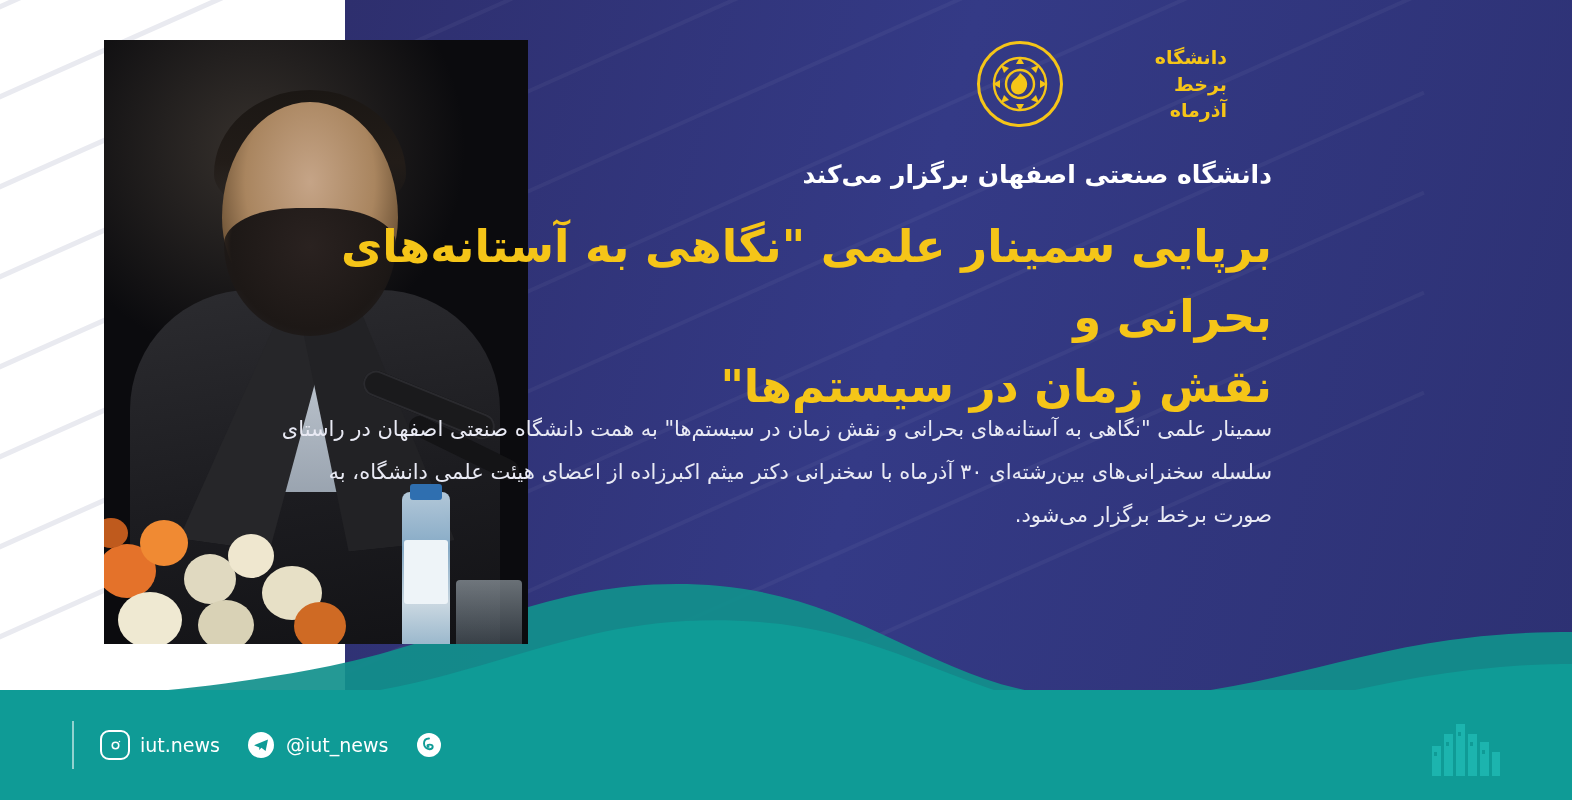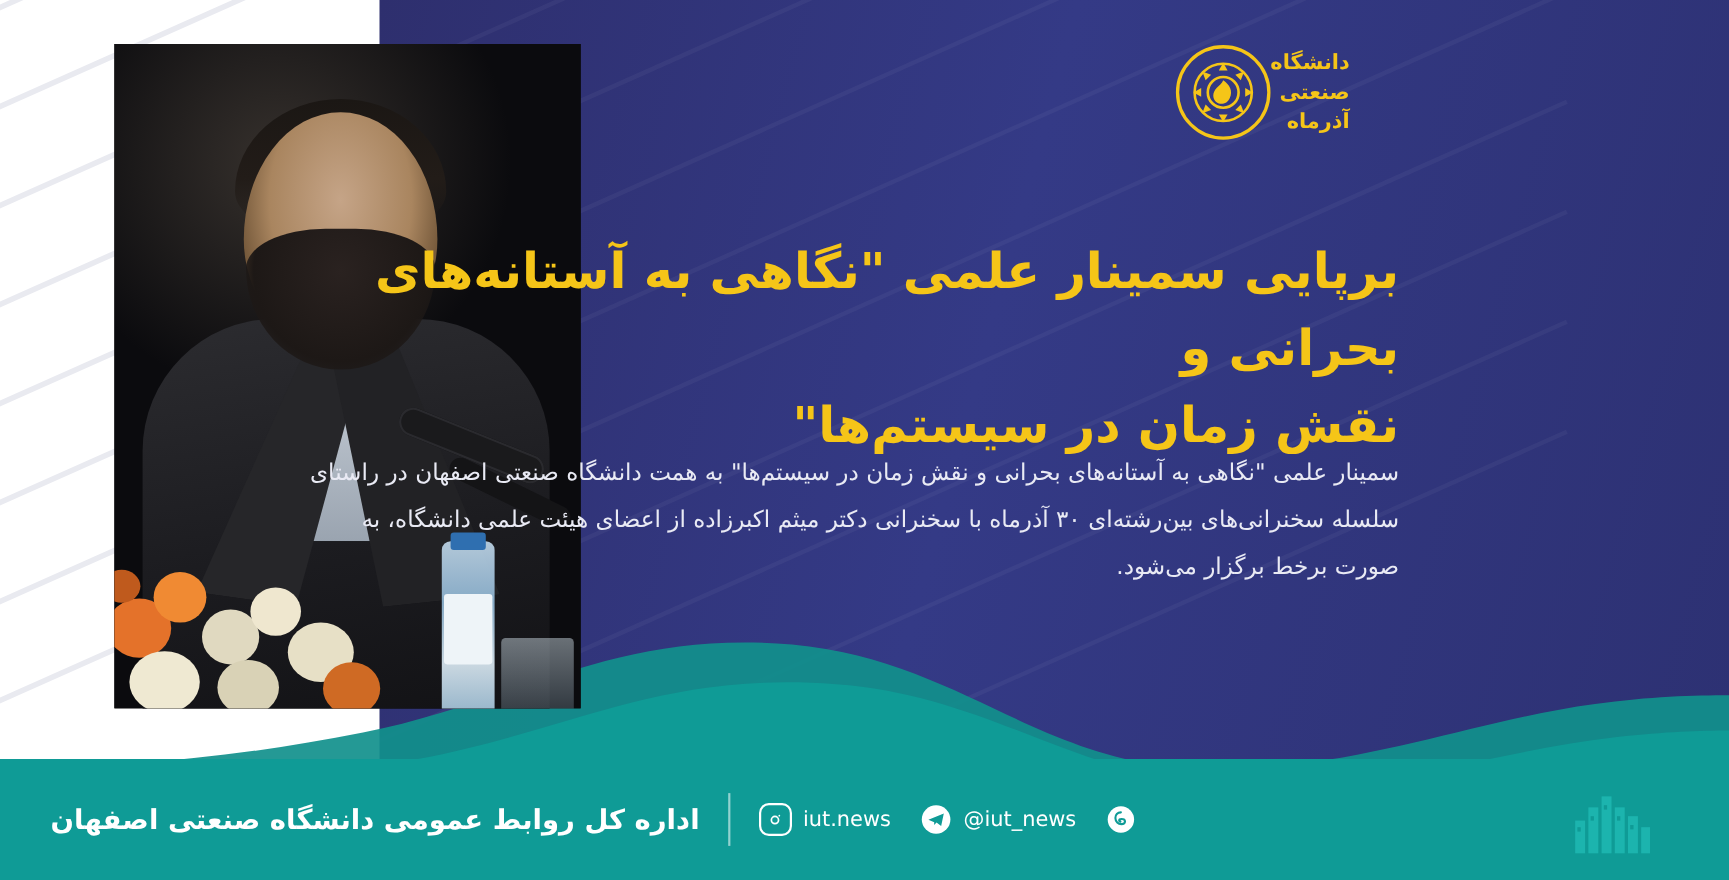--- a/index.html
+++ b/index.html
@@ -146,21 +146,21 @@
     background:linear-gradient(180deg, rgba(220,235,245,.45), rgba(150,180,200,.25));
     border-radius:4px;
   }
 
   
   .logo-block {
     position:absolute;
     right:345px; top:36px;
     width:250px; height:96px;
     z-index:7;
-    display:flex; align-items:center; justify-content:flex-start; 
+    display:flex; align-items:center; justify-content:space-between; 
   }
   .logo-text {
     color:#f5c518; text-align:right; line-height:1.42;
     font-size:19px; font-weight:700; letter-spacing:.5px;
   }
   .logo-mark {
     width:86px; height:86px;
     border:3px solid #f5c518; border-radius:50%;
     display:flex; align-items:center; justify-content:center;
     position:relative;
@@ -277,21 +277,21 @@
       <span class="fl" style="left:24px; top:82px; width:64px; height:56px; background:#efe9d2;"></span>
       <span class="fl" style="left:104px;top:90px; width:56px; height:50px; background:#d9d2b6;"></span>
       <span class="fl" style="left:200px;top:92px; width:52px; height:48px; background:#cf6a24;"></span>
       <span class="fl" style="left:0px;  top:8px;  width:34px; height:30px; background:#bf5a1d;"></span>
     </div>
   </div>
 
   <div class="logo-block">
     <div class="logo-text">
       <div>دانشگاه</div>
-      <div>صنعتی</div>
+      <div>برخط</div>
       <div>آذرماه</div>
     </div>
     <div class="logo-mark">
       <svg width="70" height="70" viewBox="0 0 70 70" aria-hidden="true">
         <g fill="none" stroke="#f5c518" stroke-width="2.4">
           <circle cx="35" cy="35" r="26"></circle>
           <circle cx="35" cy="35" r="14"></circle>
         </g>
         <g fill="#f5c518">
           <path d="M35 8 l4 7 -8 0 z"></path>
@@ -301,37 +301,37 @@
           <path d="M16 16 l8 3 -5 5 z"></path>
           <path d="M54 16 l-8 3 5 5 z"></path>
           <path d="M16 54 l8 -3 -5 -5 z"></path>
           <path d="M54 54 l-8 -3 5 -5 z"></path>
           <path d="M35 24 c6 4 9 10 6 16 -2 5 -8 7 -12 4 -4 -3 -4 -9 0 -13 2 -2 5 -4 6 -7 z"></path>
         </g>
       </svg>
     </div>
   </div>
 
+  <div class="kicker">دانشگاه صنعتی اصفهان برگزار می‌کند</div>
 
   <div class="headline">
     <div>برپایی سمینار علمی "نگاهی به آستانه‌های بحرانی و</div>
     <div>نقش زمان در سیستم‌ها"</div>
   </div>
 
   <div class="body-text">سمینار علمی "نگاهی به آستانه‌های بحرانی و نقش زمان در سیستم‌ها" به همت دانشگاه صنعتی اصفهان در راستای سلسله سخنرانی‌های بین‌رشته‌ای ۳۰ آذرماه با سخنرانی دکتر میثم اکبرزاده از اعضای هیئت علمی دانشگاه، به صورت برخط برگزار می‌شود.</div>
 
   <div class="wave-wrap">
     <svg width="1572" height="230" viewBox="0 0 1572 230" preserveAspectRatio="none" aria-hidden="true">
       <path d="M0,132 C120,126 220,118 330,96 C470,68 560,2 720,16 C870,30 940,120 1080,128 C1220,136 1330,86 1450,70 C1500,63 1540,62 1572,62 L1572,230 L0,230 Z" fill="#11908c" opacity="0.92"></path>
       <path d="M0,150 C140,150 260,142 380,120 C520,94 600,40 760,52 C900,62 980,138 1120,146 C1250,154 1360,112 1470,100 C1515,95 1545,94 1572,94 L1572,230 L0,230 Z" fill="#0f9b96"></path>
     </svg>
   </div>
 
   <div class="footer">
-    <div class="footer-title">اداره کل روابط عمومی دانشگاه صنعتی اصفهان</div>
     <div class="footer-divider"></div>
 
     <div class="socials">
 
       <div class="social">
         <span class="sicon ig">
           <svg width="17" height="17" viewBox="0 0 24 24" fill="none" stroke="#ffffff" stroke-width="2.2">
             <circle cx="12" cy="12" r="4.6"></circle>
             <circle cx="17.6" cy="6.4" r="1.1" fill="#ffffff" stroke="none"></circle>
           </svg>

